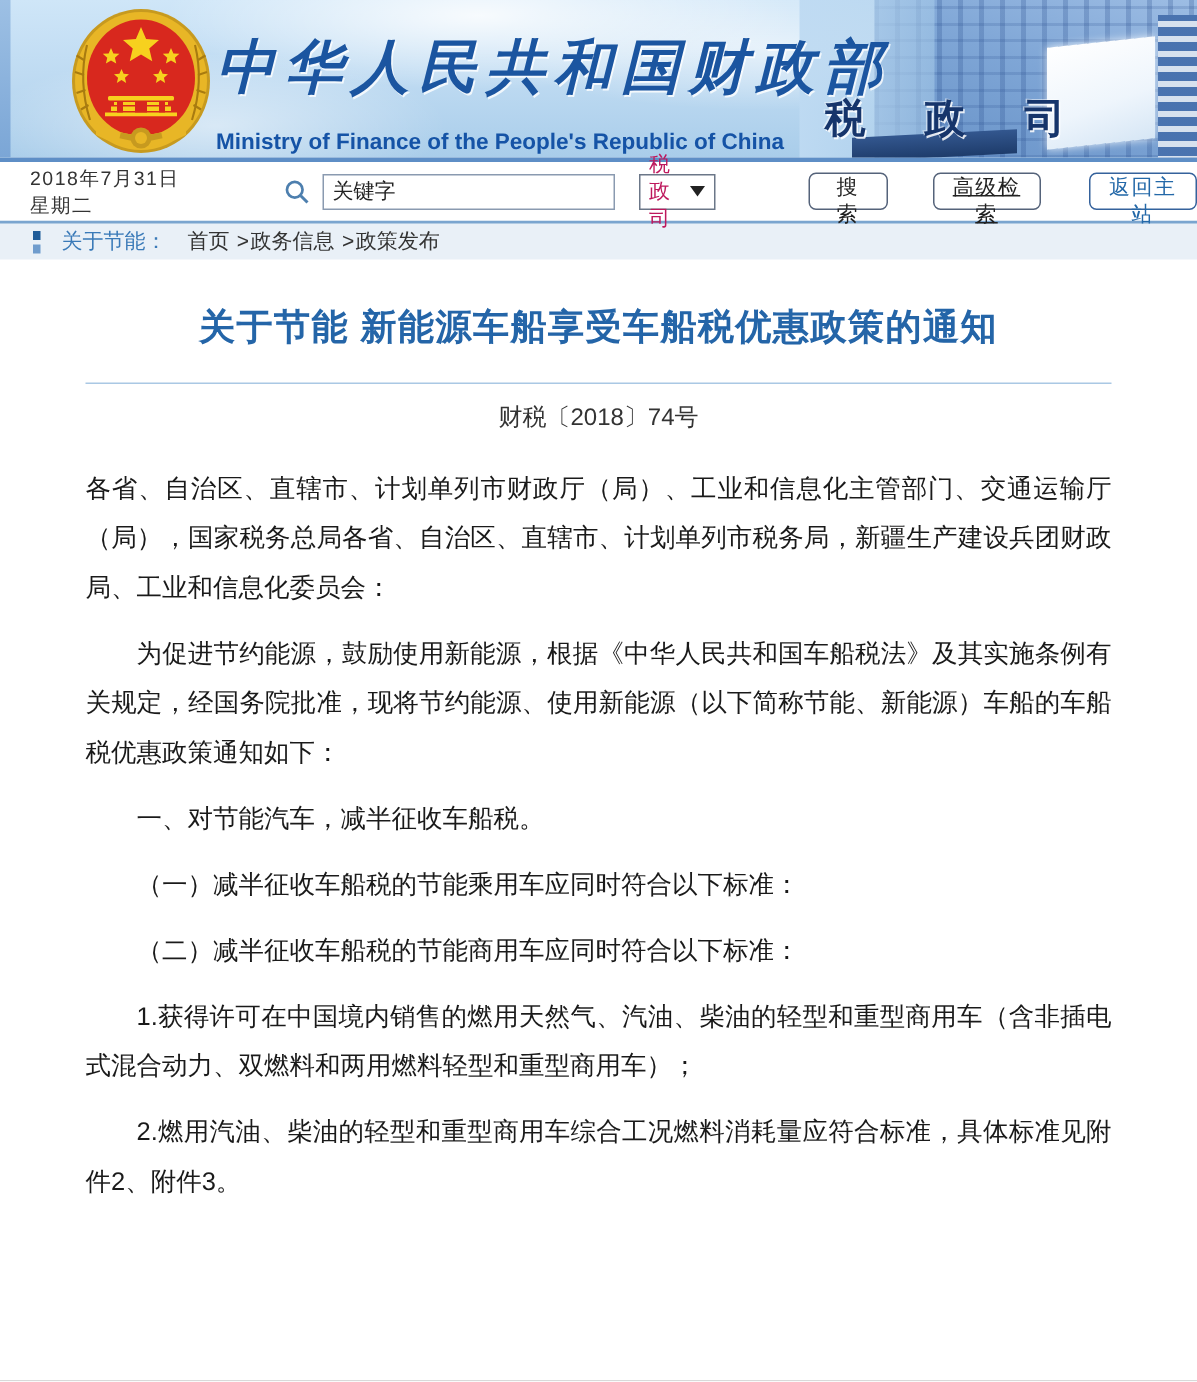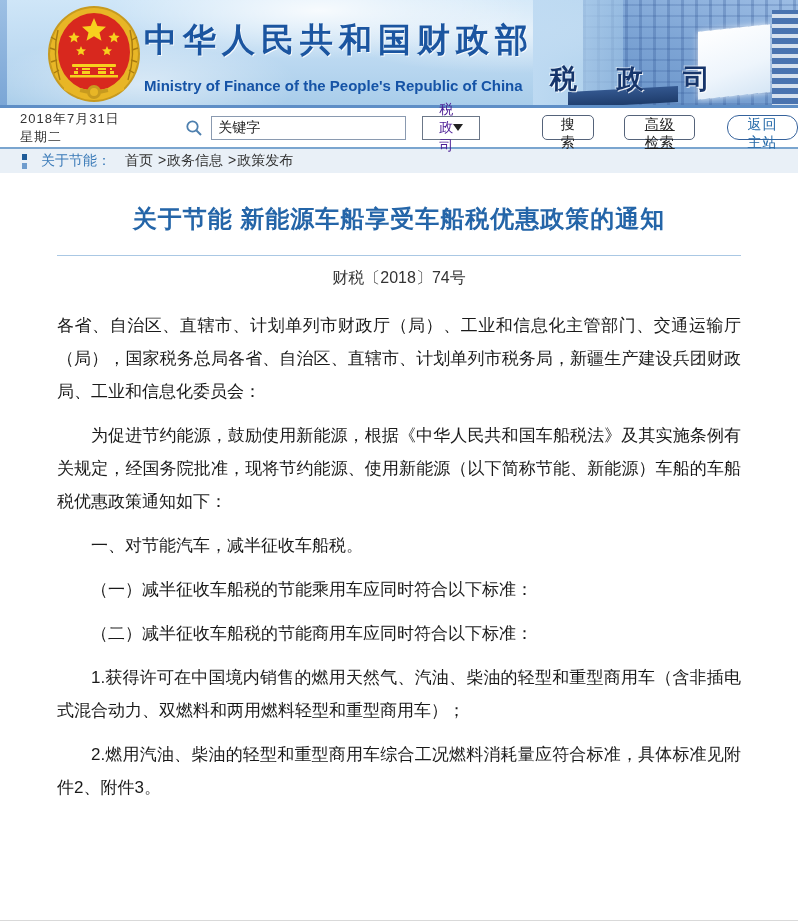--- a/index.html
+++ b/index.html
@@ -34,47 +34,47 @@
   .building-col { position:absolute; right:0; top:10px; width:26px; height:98px;
     background:
       repeating-linear-gradient(0deg, rgba(255,255,255,.75) 0 4px, rgba(40,80,150,.35) 4px 10px),
       #5c86bd; }
   .building-base { position:absolute; right:120px; bottom:0; width:110px; height:16px;
     background:linear-gradient(180deg,#33578f,#1e3c6b); transform:skewY(-3deg); }
 
   .emblem-wrap { position:absolute; left:44px; top:4px; width:100px; height:104px; }
 
   .header-titles { position:absolute; left:144px; top:18px; width:430px; }
-  .header-title-cn { font-size:33px; font-weight:bold; color:#1b55a0; letter-spacing:6px;
-    white-space:nowrap; text-shadow:1px 1px 0 rgba(255,255,255,.8); }
+  .header-title-cn { font-size:39px; font-weight:bold; color:#1b55a0; letter-spacing:6px;
+    white-space:nowrap; text-shadow:1px 1px 0 rgba(255,255,255,.8);font-style:italic; }
   .header-title-en { margin-top:14px; font-size:15px; font-weight:bold; color:#1553a6; white-space:nowrap; }
 
   .dept-name { position:absolute; right:72px; bottom:8px; font-size:27px; font-weight:bold;
     color:#16356b; letter-spacing:16px; white-space:nowrap;
     text-shadow:1px 1px 0 rgba(255,255,255,.85), -1px -1px 0 rgba(255,255,255,.5); }
 
   
   .search-row { position:relative; height:39px; background:#fff;
     display:flex; align-items:center;justify-content:center; }
   .date-text { margin-left:20px; font-size:13px; color:#333; letter-spacing:1px; }
   .magnifier { margin-left:56px; width:18px; height:18px; }
   .keyword-input { margin-left:8px; width:214px; height:24px; border:1px solid #8a9ab0;
     font-size:14px; color:#222; padding:0 6px; background:#fff; outline:none;
     font-family:"Liberation Sans","DejaVu Sans",sans-serif; }
   .dept-select { margin-left:16px; width:62px; height:24px; border:1px solid #6b7788;
     background:#fff; display:flex; align-items:center; justify-content:space-between;
-    padding:0 16px; font-size:14px; color:#4c1d95; cursor:pointer; }
+    padding:0 6px; font-size:14px; color:#be185d; cursor:pointer; }
   .chevron-down { width:0; height:0; border-left:5px solid transparent; border-right:5px solid transparent;
     border-top:7px solid #222; }
   .btn { height:25px; border:1px solid #55637a; border-radius:5px; background:#fff;
     font-size:14px; color:#222; padding:0 12px; margin-left:0; cursor:pointer;
     font-family:"Liberation Sans","DejaVu Sans",sans-serif; letter-spacing:1px; }
   .btn-search { margin-left:62px; }
   .btn-adv { margin-left:30px;text-decoration:underline; }
-  .btn-home { margin-left:32px; color:#2368a8; border-color:#35629c;border-radius:12px; }
+  .btn-home { margin-left:32px; color:#2368a8; border-color:#35629c; }
 
   
   .breadcrumb-bar { height:26px; background:#e9f0f7; border-top:2px solid #7aa5cf;
     display:flex; align-items:center; font-size:14px; }
   .crumb-icon { margin-left:22px; width:5px; height:15px; display:flex; flex-direction:column; justify-content:space-between; }
   .crumb-icon i { display:block; width:5px; height:6px; background:#1f5c99; }
   .crumb-icon i + i { background:#6f9ccd; }
   .crumb-label { margin-left:14px; color:#3a7ab8; }
   .crumb-trail { margin-left:14px; color:#333; }
   .crumb-item { color:#333; }

